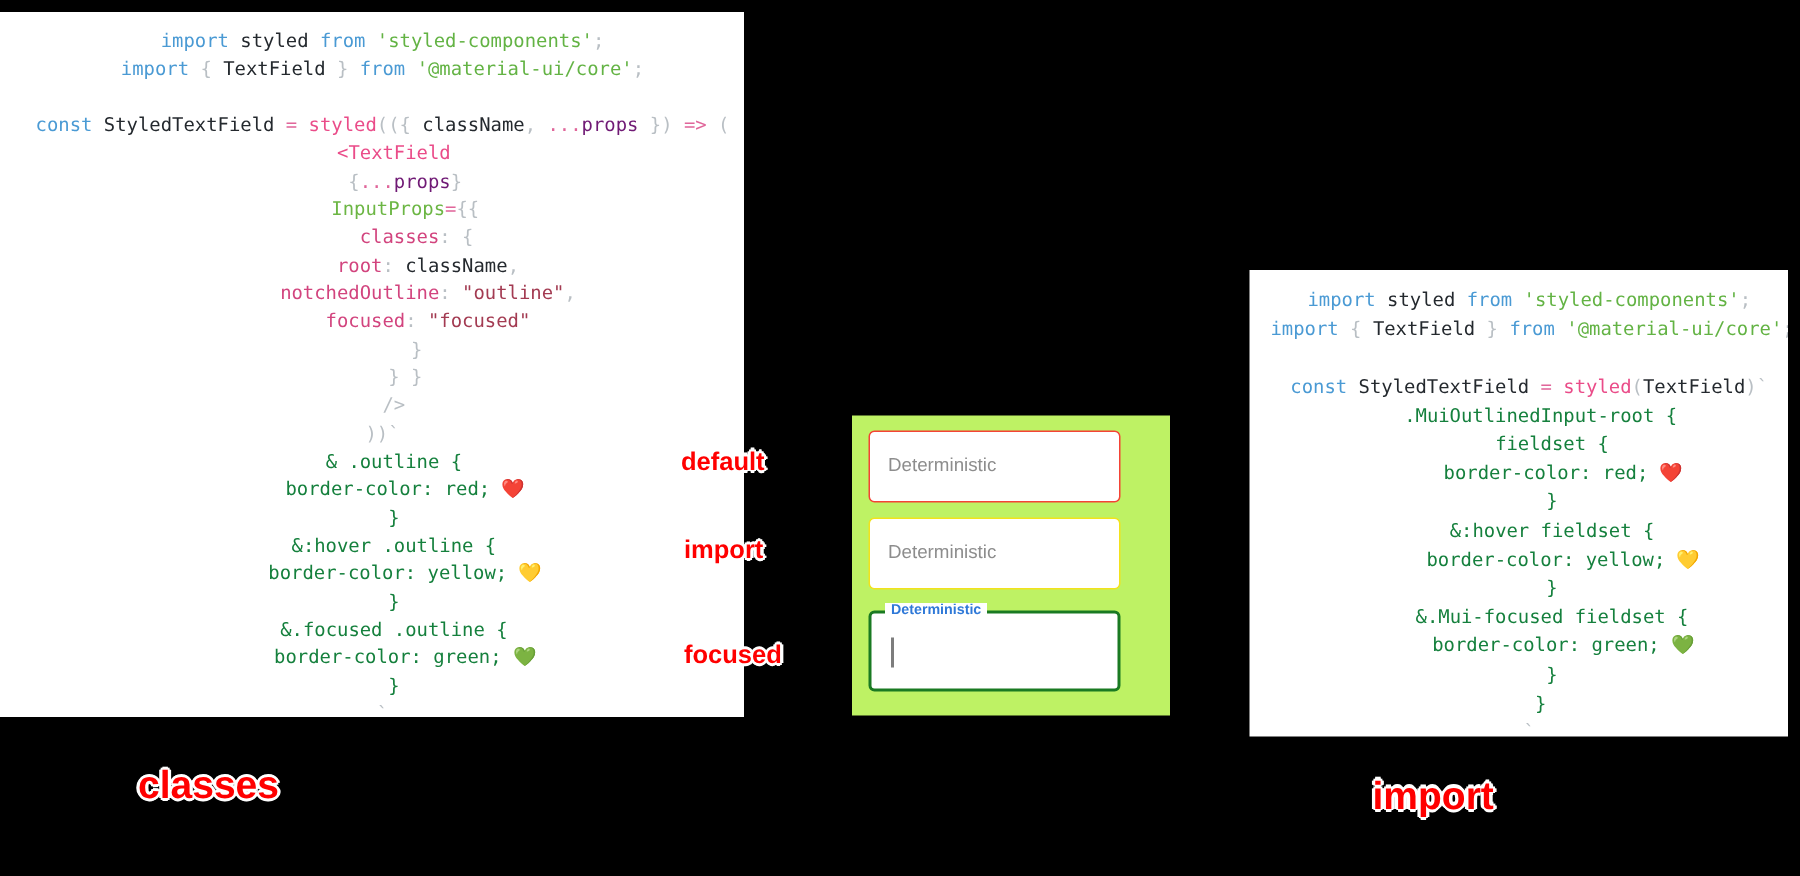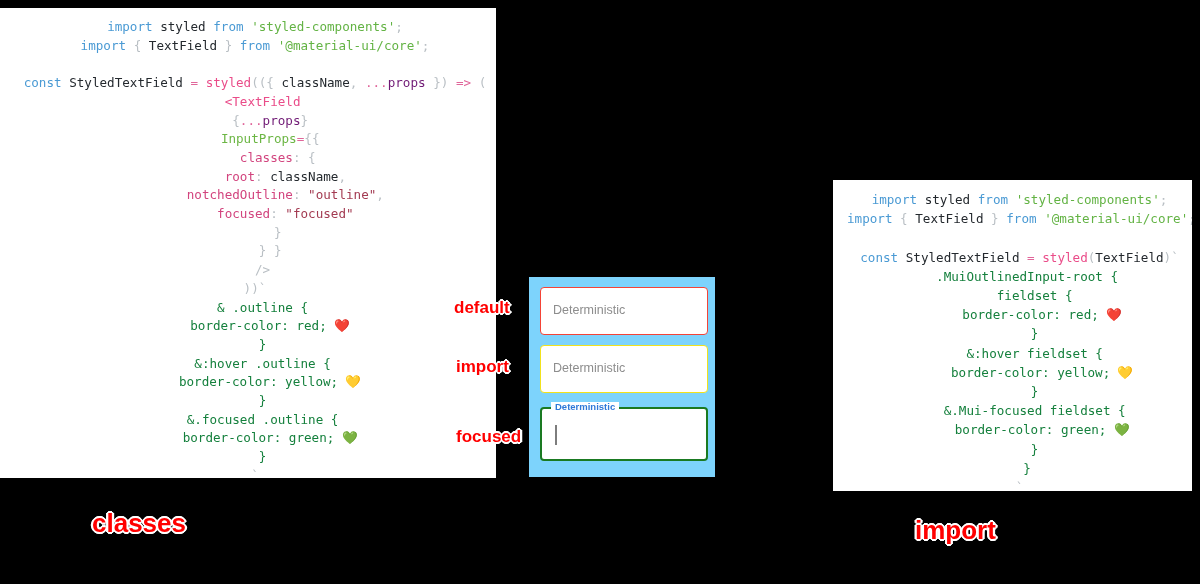--- a/index.html
+++ b/index.html
@@ -60,25 +60,25 @@
   .t-attr { color: #6cb644; }        
   .t-var  { color: #701a75; }        
   .t-sstr { color: #a33b52; }        
   .t-punc { color: #b9bfc4; }        
   .t-css  { color: #15803d; }        
   .t-tick { color: #b9bfc4; }
 
   
   #preview-card {
     position: absolute;
-    left: 529px;
+    left: 568px;
     top: 277px;
-    width: 186px;
+    width: 212px;
     height: 200px;
-    background: #7dd3fc;
+    background: #bef264;
   }
   .tf {
     position: absolute;
     left: 11px;
     width: 168px;
     box-sizing: border-box;
     background: #ffffff;
     border-radius: 4px;
   }
   .tf-inner {

